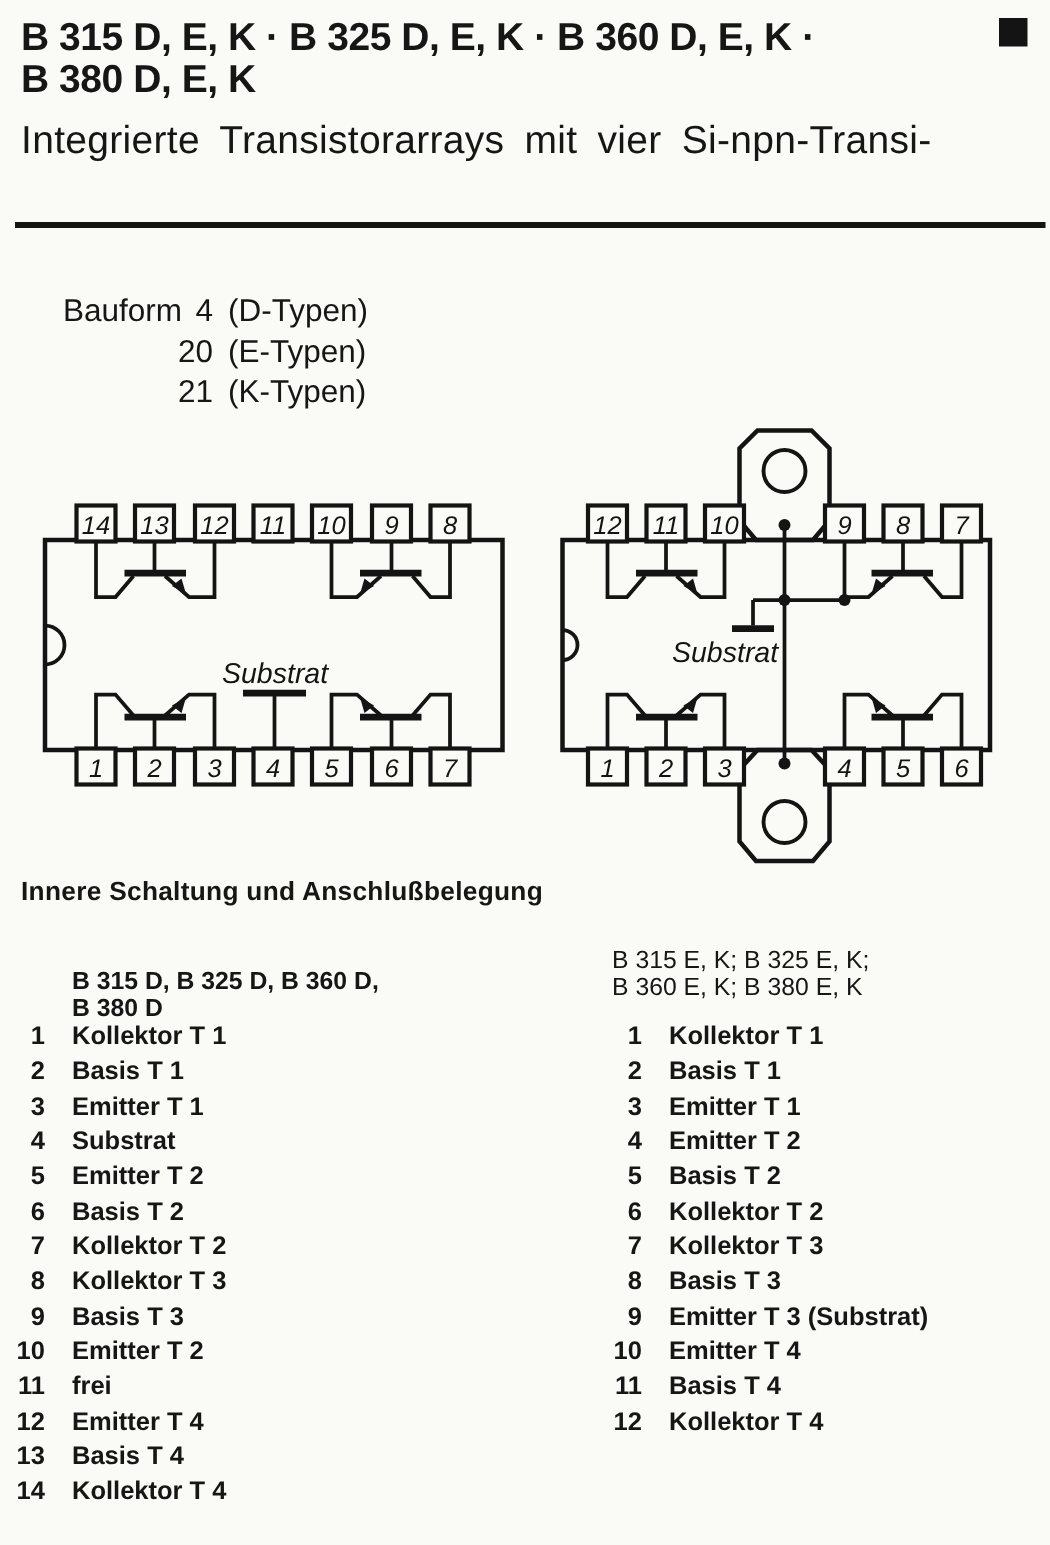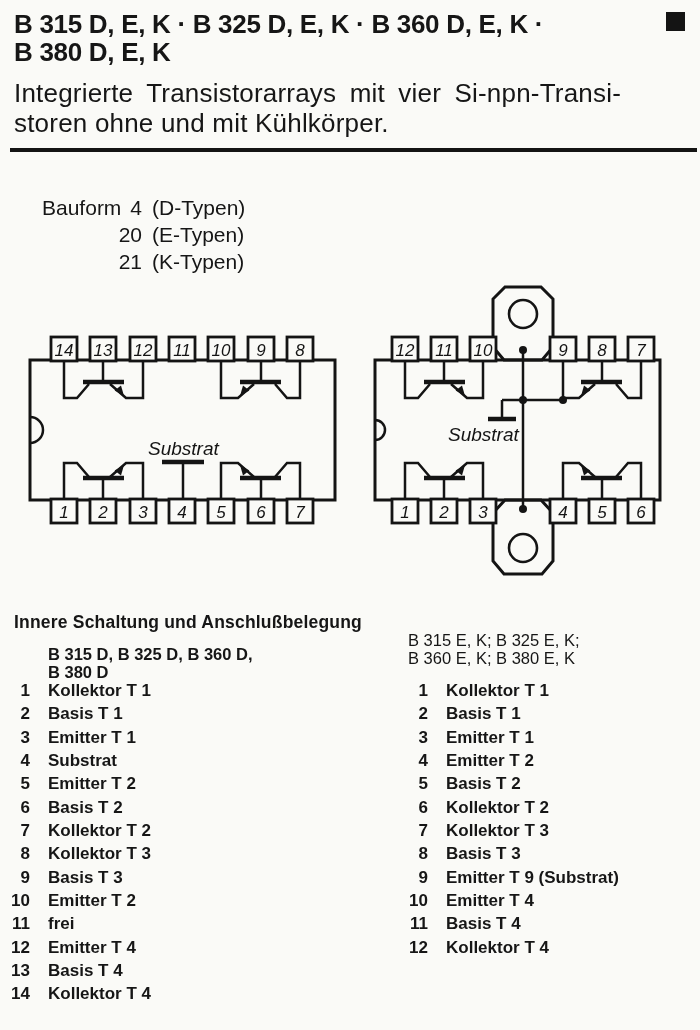--- a/index.html
+++ b/index.html
@@ -39,21 +39,20 @@
 </head>
 <body>
 
 <div id="page">
 
   <div class="abs title-line" style="left:14px; top:9px;">B 315 D, E, K · B 325 D, E, K · B 360 D, E, K ·</div>
   <div class="abs title-line" style="left:14px; top:37px;">B 380 D, E, K</div>
   <div class="corner-square"></div>
 
   <div class="abs subtitle-line ws" style="left:14px; top:78px;">Integrierte Transistorarrays mit vier Si-npn-Transi-</div>
-  <div class="abs subtitle-line" style="left:14px; top:108px;">storen ohne und mit Kühlkörper.</div>
 
   <div class="rule"></div>
 
   <div class="abs bauform-label" style="left:14px; top:196px;">Bauform</div>
   <div class="bauform-rows">
     <div><span class="bf-num">4</span><span class="bf-type">(D-Typen)</span></div>
     <div><span class="bf-num">20</span><span class="bf-type">(E-Typen)</span></div>
     <div><span class="bf-num">21</span><span class="bf-type">(K-Typen)</span></div>
   </div>
 
@@ -214,21 +213,21 @@
       <g>
         <path class="lead" d="M602 500 V480"></path>
           <path class="bar" d="M581 478 H622"></path>
         <path class="lead" d="M563 500 V463 H579 L595 477"></path>
         <polygon class="arrow" points="581,465 590.4,470.4 584,475.4"></polygon>
         <path class="lead" d="M641 500 V463 H628 L616 477"></path>
       </g>
     </g>
   </svg>
 
-  <div class="abs heading" style="left:14px; top:612px;">Innere Schaltung und Anschlußbelegung</div>
+  <div class="abs heading" style="left:14px; top:584px;">Innere Schaltung und Anschlußbelegung</div>
 
   <div class="abs colheader bold" style="left:48px; top:646px;">
     <div>B 315 D, B 325 D, B 360 D,</div>
     <div>B 380 D</div>
   </div>
   <div class="abs colheader" style="left:408px; top:632px;">
     <div>B 315 E, K; B 325 E, K;</div>
     <div>B 360 E, K; B 380 E, K</div>
   </div>
 
@@ -251,19 +250,19 @@
 
   <div class="pinlist" style="left:398px;">
     <div><span class="pin-num">1</span><span class="pin-lbl">Kollektor T 1</span></div>
     <div><span class="pin-num">2</span><span class="pin-lbl">Basis T 1</span></div>
     <div><span class="pin-num">3</span><span class="pin-lbl">Emitter T 1</span></div>
     <div><span class="pin-num">4</span><span class="pin-lbl">Emitter T 2</span></div>
     <div><span class="pin-num">5</span><span class="pin-lbl">Basis T 2</span></div>
     <div><span class="pin-num">6</span><span class="pin-lbl">Kollektor T 2</span></div>
     <div><span class="pin-num">7</span><span class="pin-lbl">Kollektor T 3</span></div>
     <div><span class="pin-num">8</span><span class="pin-lbl">Basis T 3</span></div>
-    <div><span class="pin-num">9</span><span class="pin-lbl">Emitter T 9 (Substrat)</span></div>
+    <div><span class="pin-num">9</span><span class="pin-lbl">Emitter T 3 (Substrat)</span></div>
     <div><span class="pin-num">10</span><span class="pin-lbl">Emitter T 4</span></div>
     <div><span class="pin-num">11</span><span class="pin-lbl">Basis T 4</span></div>
     <div><span class="pin-num">12</span><span class="pin-lbl">Kollektor T 4</span></div>
   </div>
 
 </div>
 
 </body></html>

